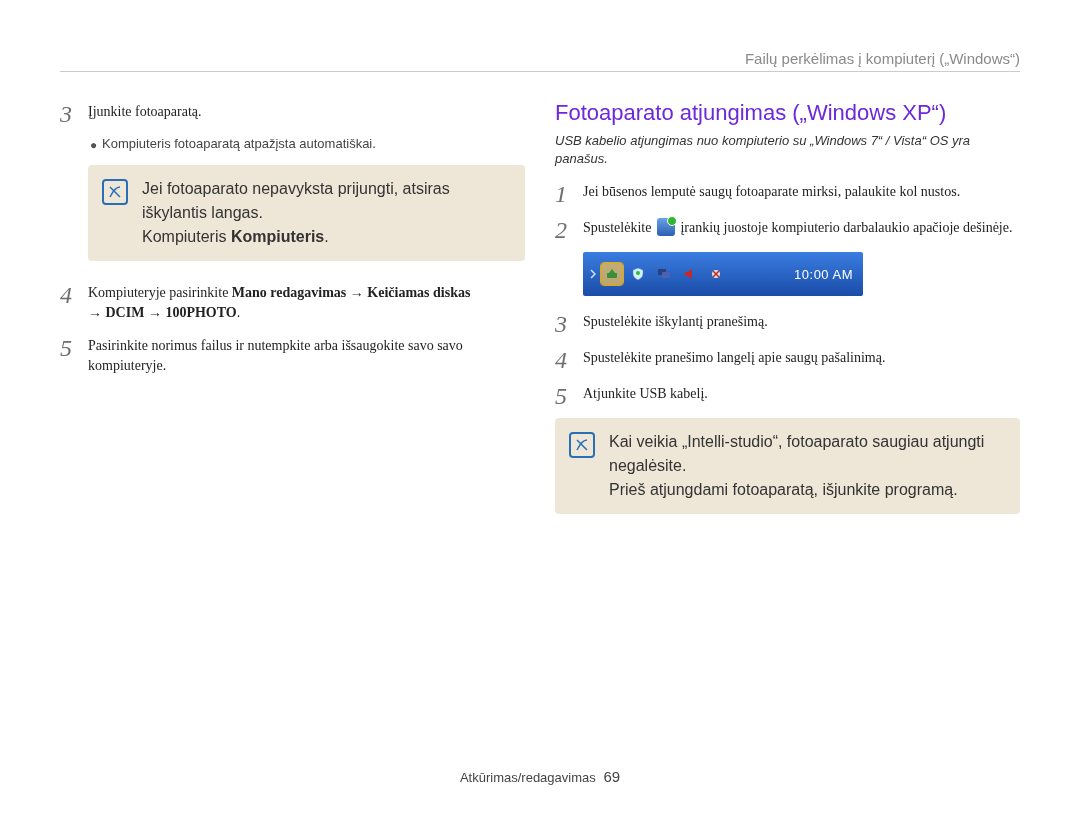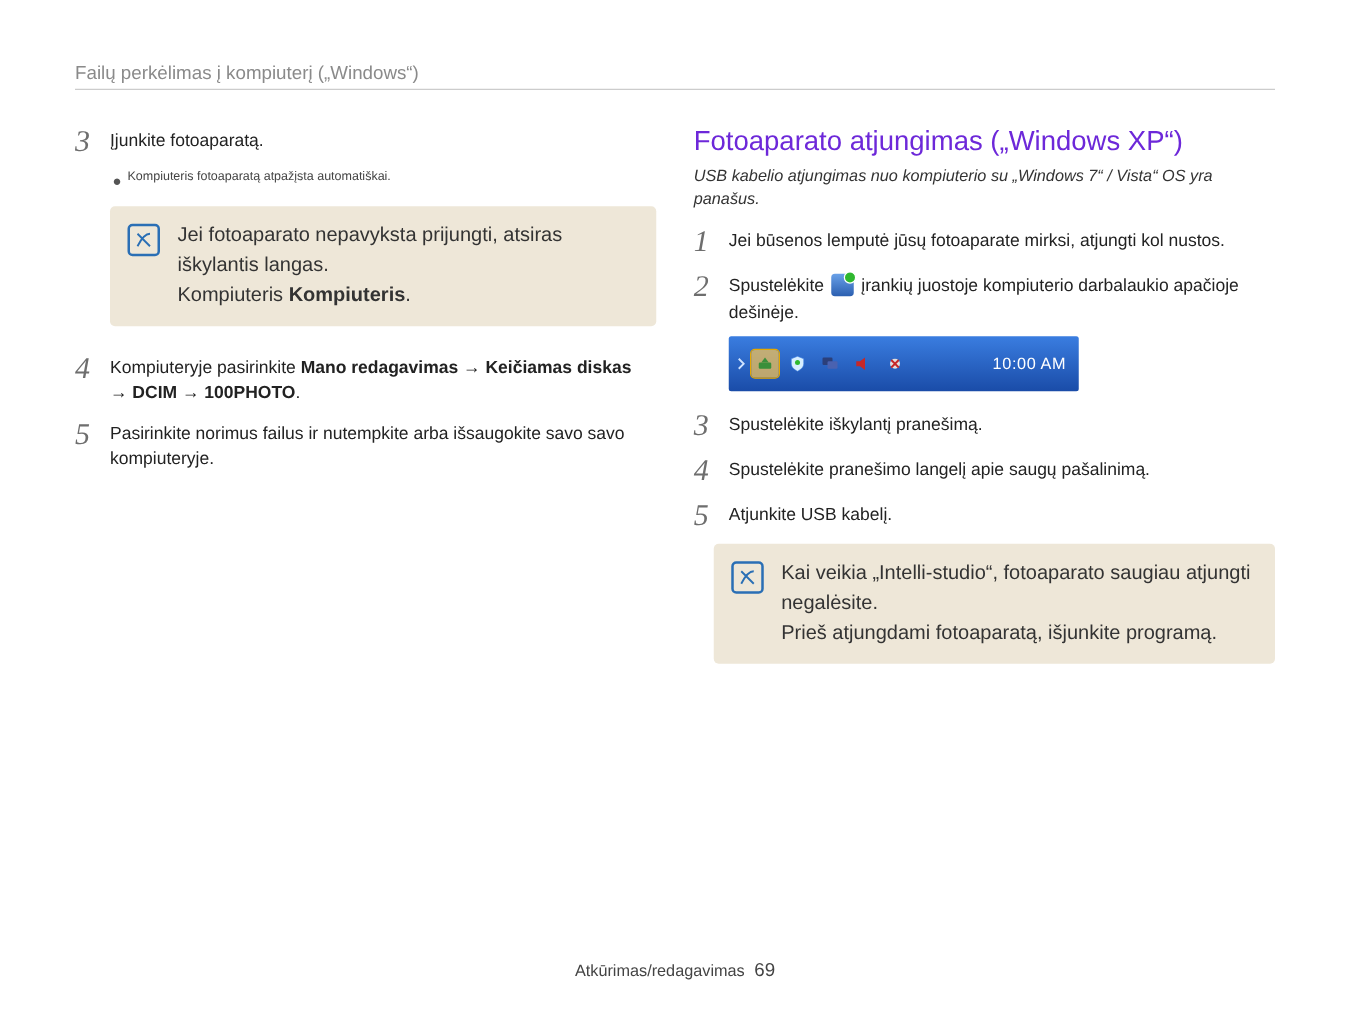--- a/index.html
+++ b/index.html
@@ -15,20 +15,21 @@
     height: 815px;
     box-sizing: border-box;
     padding: 50px 60px 30px 60px;
     display: flex;
     flex-direction: column;
   }
   .header-title {
     color: #8a8a8a;
     font-size: 15px;
     padding-bottom: 4px;
+    text-align: right;
   }
   .header-rule {
     border: none;
     border-top: 1px solid #ccc;
     margin: 0 0 28px 0;
   }
   .columns {
     display: flex;
     flex: 1;
     gap: 30px;
@@ -47,49 +48,50 @@
     font-size: 24px;
     color: #6e6e6e;
     width: 28px;
     flex-shrink: 0;
     line-height: 1;
     padding-top: 2px;
   }
   .step-body {
     line-height: 1.45;
     padding-top: 2px;
+    font-family: Liberation Serif, serif;
   }
   .bullet-row {
     display: flex;
     align-items: flex-start;
     margin-left: 30px;
     margin-bottom: 10px;
   }
   .bullet-dot {
     width: 12px;
     flex-shrink: 0;
     color: #555;
     font-size: 12px;
     line-height: 1.6;
   }
   .bullet-text {
     color: #444;
-    font-size: 10px;
+    font-size: 13px;
   }
   .note-box {
     background: #eee7d8;
     border-radius: 4px;
     padding: 12px 14px;
     margin: 10px 0 20px 28px;
     display: flex;
     align-items: flex-start;
     gap: 14px;
   }
   .note-box.full {
-    margin-left: 16px;
+    margin-left: 0;
   }
   .note-icon {
     width: 22px;
     height: 22px;
     border: 2px solid #2a6fb5;
     border-radius: 4px;
     flex-shrink: 0;
     display: flex;
     align-items: center;
     justify-content: center;
@@ -227,21 +229,21 @@
 
     </div>
 
     <div class="col">
 
       <h2 class="section-title">Fotoaparato atjungimas („Windows XP“)</h2>
       <div class="intro-text">USB kabelio atjungimas nuo kompiuterio su „Windows 7“ / Vista“ OS yra panašus.</div>
 
       <div class="step">
         <div class="step-num">1</div>
-        <div class="step-body">Jei būsenos lemputė jūsų fotoaparate mirksi, atjungti kol nustos.</div>
+        <div class="step-body">Jei būsenos lemputė saugų fotoaparate mirksi, palaukite kol nustos.</div>
       </div>
 
       <div class="step">
         <div class="step-num">2</div>
         <div class="step-body">
           <span>Spustelėkite </span><span class="tray-icon"></span><span> įrankių juostoje kompiuterio darbalaukio apačioje dešinėje.</span>
         </div>
       </div>
 
       <div class="taskbar">

